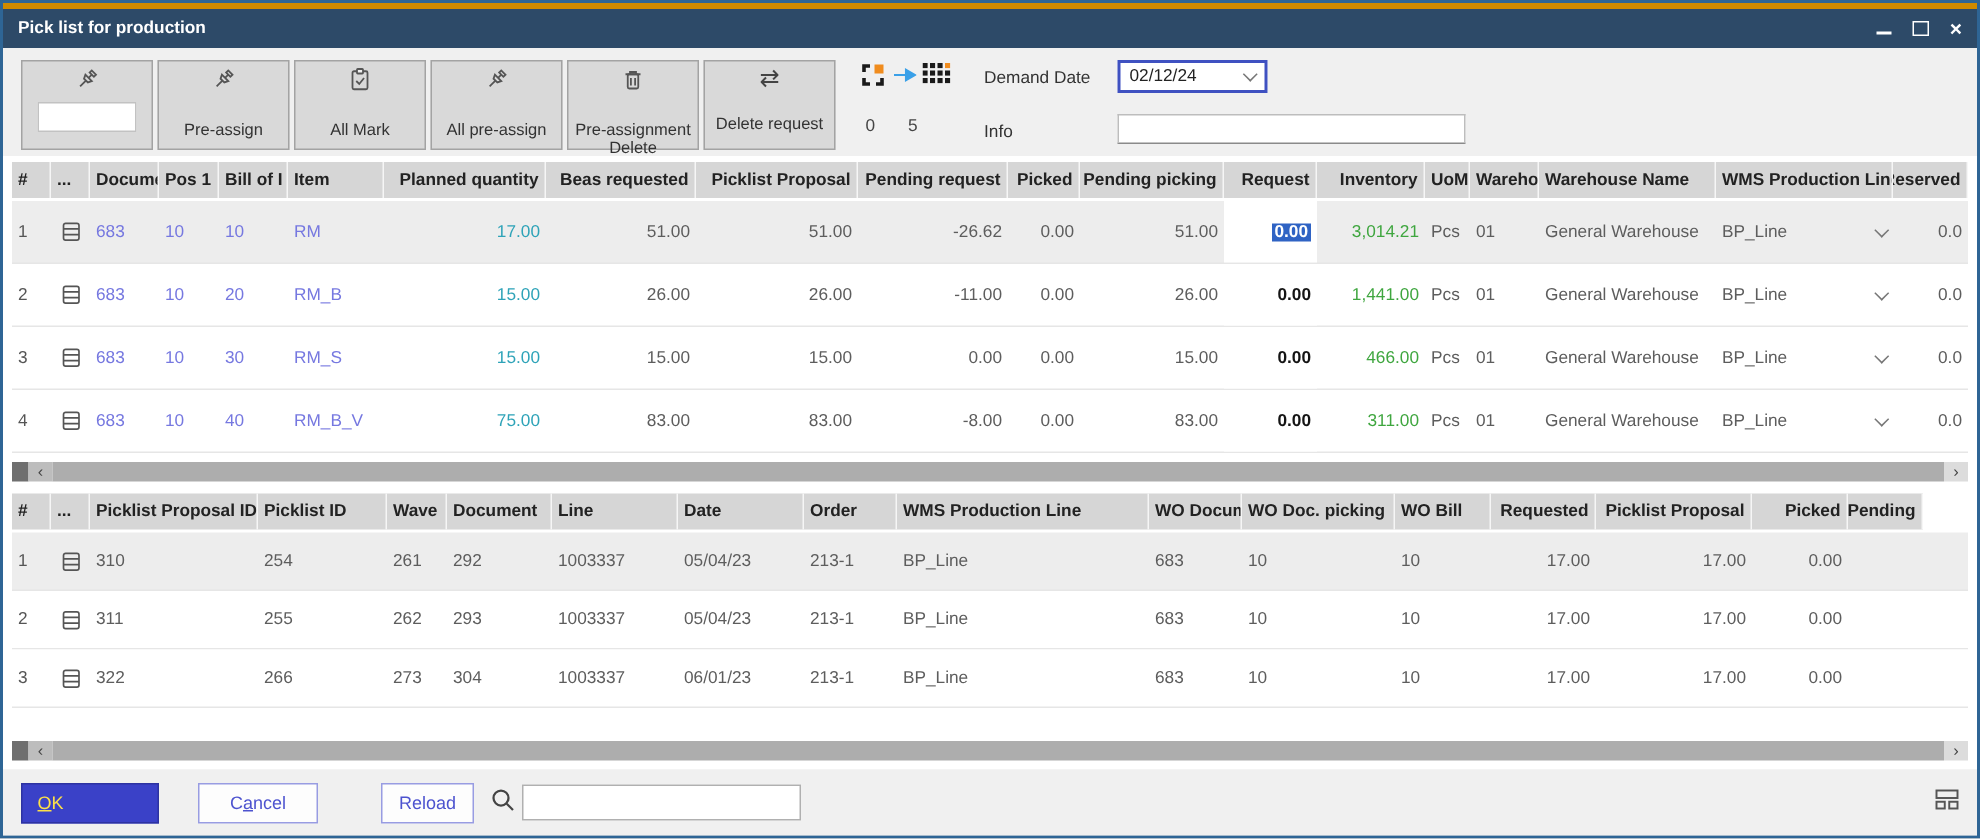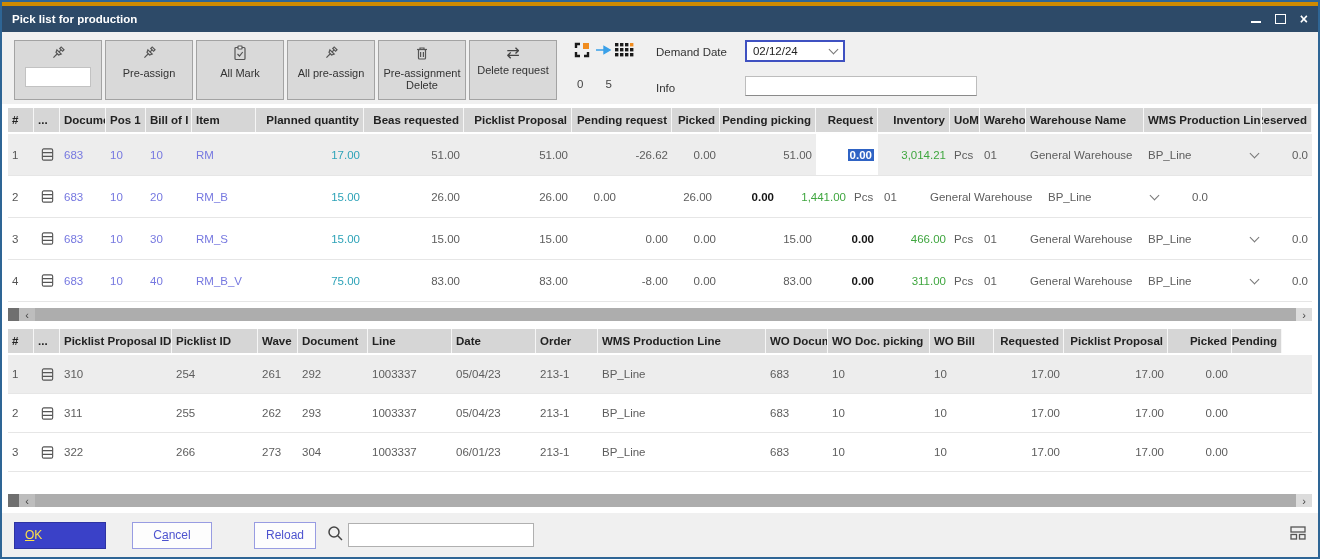--- a/index.html
+++ b/index.html
@@ -14,21 +14,21 @@
   .ico-min{width:10px;height:2px;background:#fff;margin-top:6px;}
   .ico-max{width:9px;height:8px;border:1.5px solid #fff;}
   .ico-close{font-size:14px;font-weight:bold;line-height:1;}
 
   
   .toolbar{flex:0 0 auto;display:flex;align-items:flex-start;padding:8px 10px 4px 12px;background:#f0f0f0;}
   .tbtns{display:flex;gap:3px;}
   .tbtn{width:88px;height:60px;background:#d9d9d9;border:1px solid #a3a3a3;box-sizing:border-box;
         display:flex;flex-direction:column;align-items:center;justify-content:flex-start;
         font-size:11px;color:#333;text-align:center;padding-top:4px;cursor:pointer;line-height:1.15;}
-  .tbtn .lbl{margin-top:3px;}
+  .tbtn .lbl{margin-top:16px;}
   .tbtn svg{flex:0 0 auto;}
   .tb-filter-input{width:66px;height:20px;margin-top:3px;border:1px solid #c2c2c2;background:#fff;box-sizing:border-box;}
   .swapglyph{font-size:16px;color:#444;line-height:16px;height:16px;}
   .tb-mid{display:flex;flex-direction:column;margin-left:16px;align-items:flex-start;}
   .tb-icons{display:flex;align-items:center;gap:4px;height:24px;}
   .tb-nums{display:flex;gap:22px;margin-top:14px;font-size:11.5px;color:#444;padding-left:4px;}
   .tb-labels{display:flex;flex-direction:column;margin-left:22px;font-size:11.5px;color:#333;}
   .tb-labels div{height:24px;display:flex;align-items:center;}
   .tb-labels div+div{margin-top:12px;}
   .tb-fields{display:flex;flex-direction:column;margin-left:18px;}
@@ -295,20 +295,21 @@
                 </svg>
               </span>
             </div>
             <div class="td c-link" style="width: 46px;">683</div>
             <div class="td c-link" style="width: 40px;">10</div>
             <div class="td c-link" style="width: 46px;">20</div>
             <div class="td c-link" style="width: 64px;">RM_B</div>
             <div class="td c-teal r" style="width: 108px;">15.00</div>
             <div class="td r" style="width: 100px;">26.00</div>
             <div class="td r" style="width: 108px;">26.00</div>
+            <div class="td r" style="width: 100px;">-11.00</div>
             <div class="td r" style="width: 48px;">0.00</div>
             <div class="td r" style="width: 96px;">26.00</div>
             <div class="td c-req r" style="width: 62px;">0.00</div>
             <div class="td c-green r" style="width: 72px;">1,441.00</div>
             <div class="td " style="width: 30px;">Pcs</div>
             <div class="td " style="width: 46px;">01</div>
             <div class="td " style="width: 118px;">General Warehouse</div>
             <div class="td c-dd" style="width: 118px;">
               <span>BP_Line</span>
               <span class="chev"></span>

